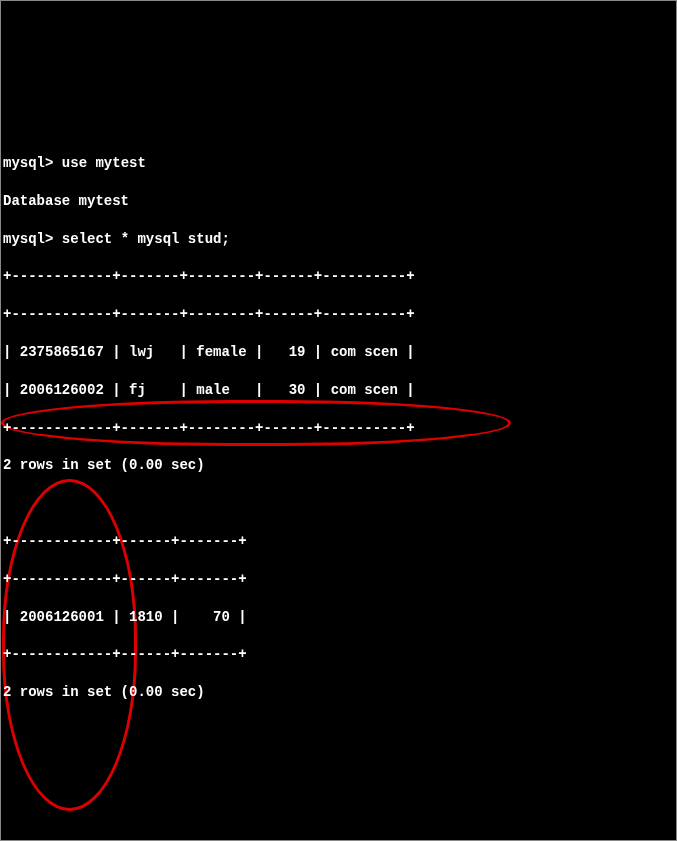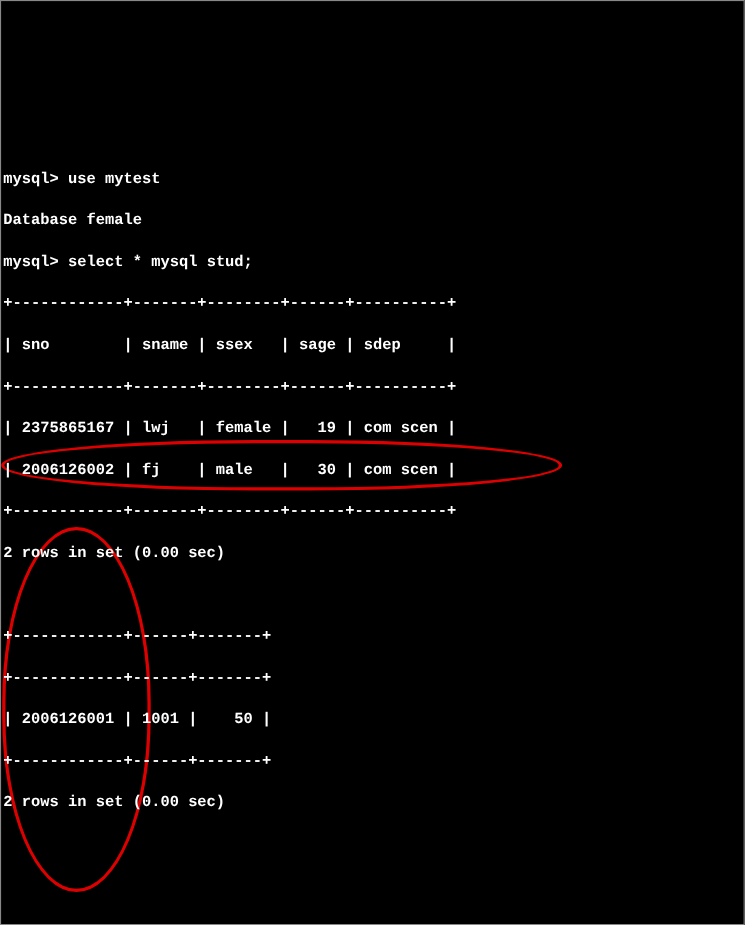--- a/index.html
+++ b/index.html
@@ -54,33 +54,32 @@
 </head>
 <body>
 
 
 
 <div class="annotation annotation-1"></div>
 <div class="annotation annotation-2"></div>
 
 <div class="terminal">
 <span class="line"><span>mysql&gt;</span> <span>use mytest</span></span>
-<span class="line">Database female</span>
+<span class="line">Database mytest</span>
 <span class="line"><span>mysql&gt;</span> <span>select * mysql stud;</span></span>
 <span class="line">+------------+-------+--------+------+----------+</span>
-<span class="line">| sno        | sname | ssex   | sage | sdep     |</span>
 <span class="line">+------------+-------+--------+------+----------+</span>
 <span class="line">| 2375865167 | lwj   | female |   19 | com scen |</span>
 <span class="line">| 2006126002 | fj    | male   |   30 | com scen |</span>
 <span class="line">+------------+-------+--------+------+----------+</span>
 <span class="line">2 rows in set (0.00 sec)</span>
 <span class="line">&nbsp;</span>
 <span class="line">+------------+------+-------+</span>
 <span class="line">+------------+------+-------+</span>
-<span class="line">| 2006126001 | 1001 |    50 |</span>
+<span class="line">| 2006126001 | 1810 |    70 |</span>
 <span class="line">+------------+------+-------+</span>
 <span class="line">2 rows in set (0.00 sec)</span>
 
 
 
 
 
 
 
 

